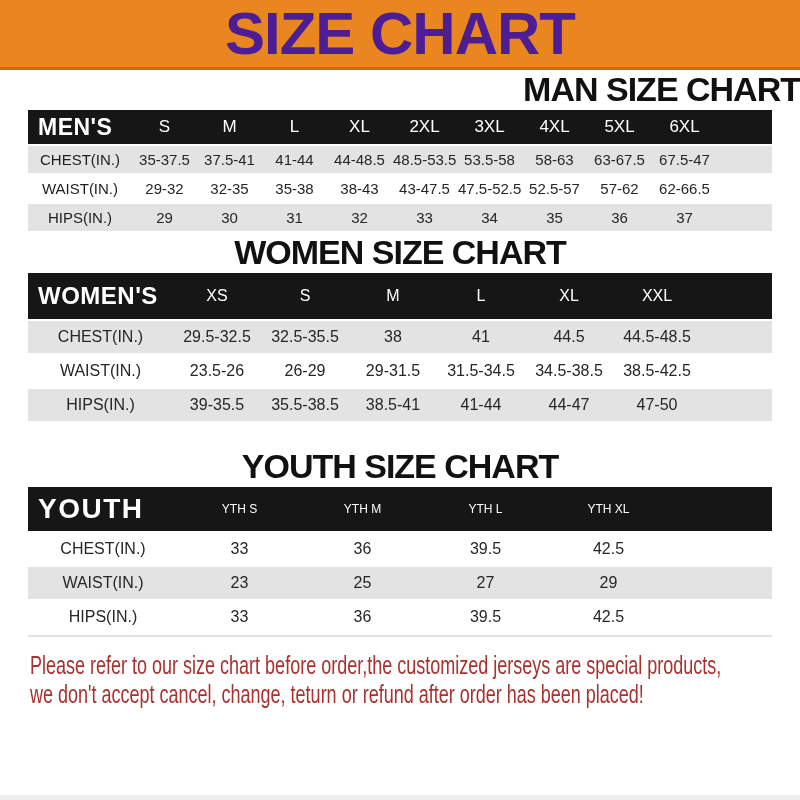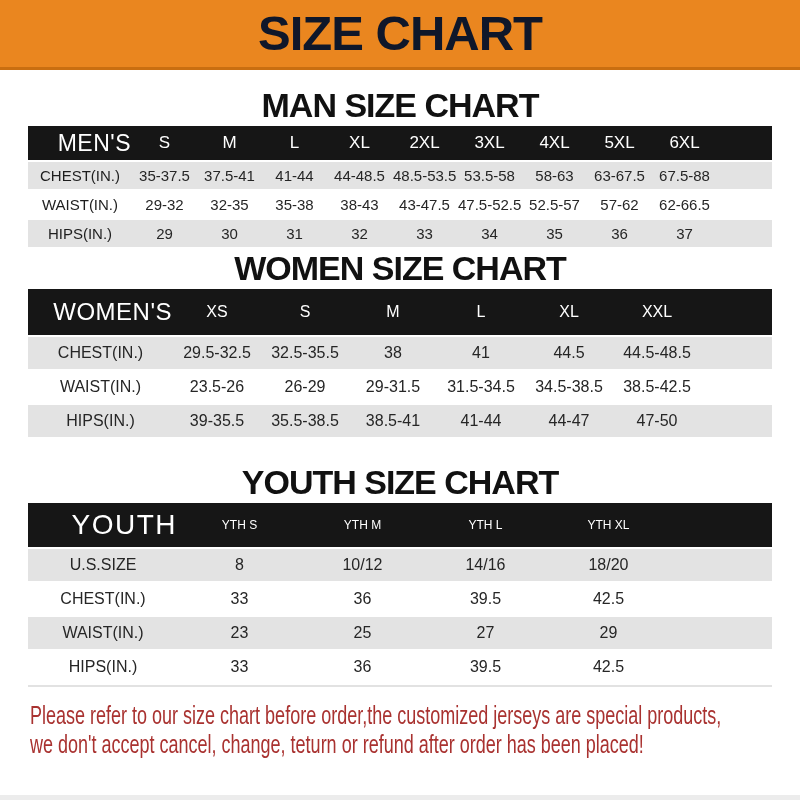--- a/index.html
+++ b/index.html
@@ -6,45 +6,45 @@
   body{
     width:800px;height:800px;overflow:hidden;background:#ffffff;
     font-family:"Liberation Sans", sans-serif;color:#1c1c1c;position:relative;
   }
   
   .banner{
     height:67px;background:#EA861F;border-bottom:3px solid #C96E10;
     display:flex;align-items:center;justify-content:center;
   }
   .banner-title{
-    font-size:49px;font-weight:bold;letter-spacing:-1px;color:#0f172a;
+    font-size:60px;font-weight:bold;letter-spacing:-1px;color:#4c1d95;
     line-height:1;transform:scaleY(1.0);
   }
   
   .section-title{
     text-align:center;font-size:34px;font-weight:bold;letter-spacing:-1px;
     color:#111;line-height:38px;
   }
-  .t-men{margin-top:16px;}
+  .t-men{text-align:right;}
   .t-women{}
   .t-youth{margin-top:24px;}
   
   table.size-table{
     width:744px;margin:0 auto;table-layout:fixed;
     border-collapse:separate;border-spacing:0 2px;
   }
   .tbl-men{margin-top:12px;}
   .tbl-women{margin-top:8px;}
   .tbl-youth{margin-top:10px;}
   table.size-table th, table.size-table td{
     text-align:center;vertical-align:middle;overflow:hidden;white-space:nowrap;
   }
   tr.head-row th{background:#161616;color:#ffffff;font-weight:normal;}
   tr.head-row th.corner{
-    text-align:right;padding-left:10px;font-weight:normal;letter-spacing:0.5px;
+    text-align:left;padding-left:10px;font-weight:bold;letter-spacing:0.5px;
   }
   .tbl-men  tr.head-row th{height:32px;font-size:17px;}
   .tbl-men  tr.head-row th.corner{font-size:23px;}
   .tbl-women tr.head-row th{height:44px;font-size:16px;}
   .tbl-women tr.head-row th.corner{font-size:24px;margin-left:16px;}
   .tbl-youth tr.head-row th{height:42px;font-size:12px;}
   .tbl-youth tr.head-row th.corner{font-size:28px;letter-spacing:1.5px;}
   tr.body-row td{background:#ffffff;color:#262626;}
   tr.body-row.stripe td{background:#E3E3E3;}
   .tbl-men  tr.body-row td{height:25px;font-size:15px;}
@@ -102,21 +102,21 @@
       <tr class="body-row stripe">
         <td class="row-label">CHEST(IN.)</td>
         <td>35-37.5</td>
         <td>37.5-41</td>
         <td>41-44</td>
         <td>44-48.5</td>
         <td>48.5-53.5</td>
         <td>53.5-58</td>
         <td>58-63</td>
         <td>63-67.5</td>
-        <td>67.5-88</td>
+        <td>67.5-47</td>
         <td></td>
       </tr>
       <tr class="body-row">
         <td class="row-label">WAIST(IN.)</td>
         <td>29-32</td>
         <td>32-35</td>
         <td>35-38</td>
         <td>38-43</td>
         <td>43-47.5</td>
         <td>47.5-52.5</td>
@@ -213,28 +213,20 @@
       <tr class="head-row">
         <th class="corner">YOUTH</th>
         <th>YTH S</th>
         <th>YTH M</th>
         <th>YTH L</th>
         <th>YTH XL</th>
         <th></th>
       </tr>
     </thead>
   <tbody>
-      <tr class="body-row stripe">
-        <td class="row-label">U.S.SIZE</td>
-        <td>8</td>
-        <td>10/12</td>
-        <td>14/16</td>
-        <td>18/20</td>
-        <td></td>
-      </tr>
       <tr class="body-row">
         <td class="row-label">CHEST(IN.)</td>
         <td>33</td>
         <td>36</td>
         <td>39.5</td>
         <td>42.5</td>
         <td></td>
       </tr>
       <tr class="body-row stripe">
         <td class="row-label">WAIST(IN.)</td>

